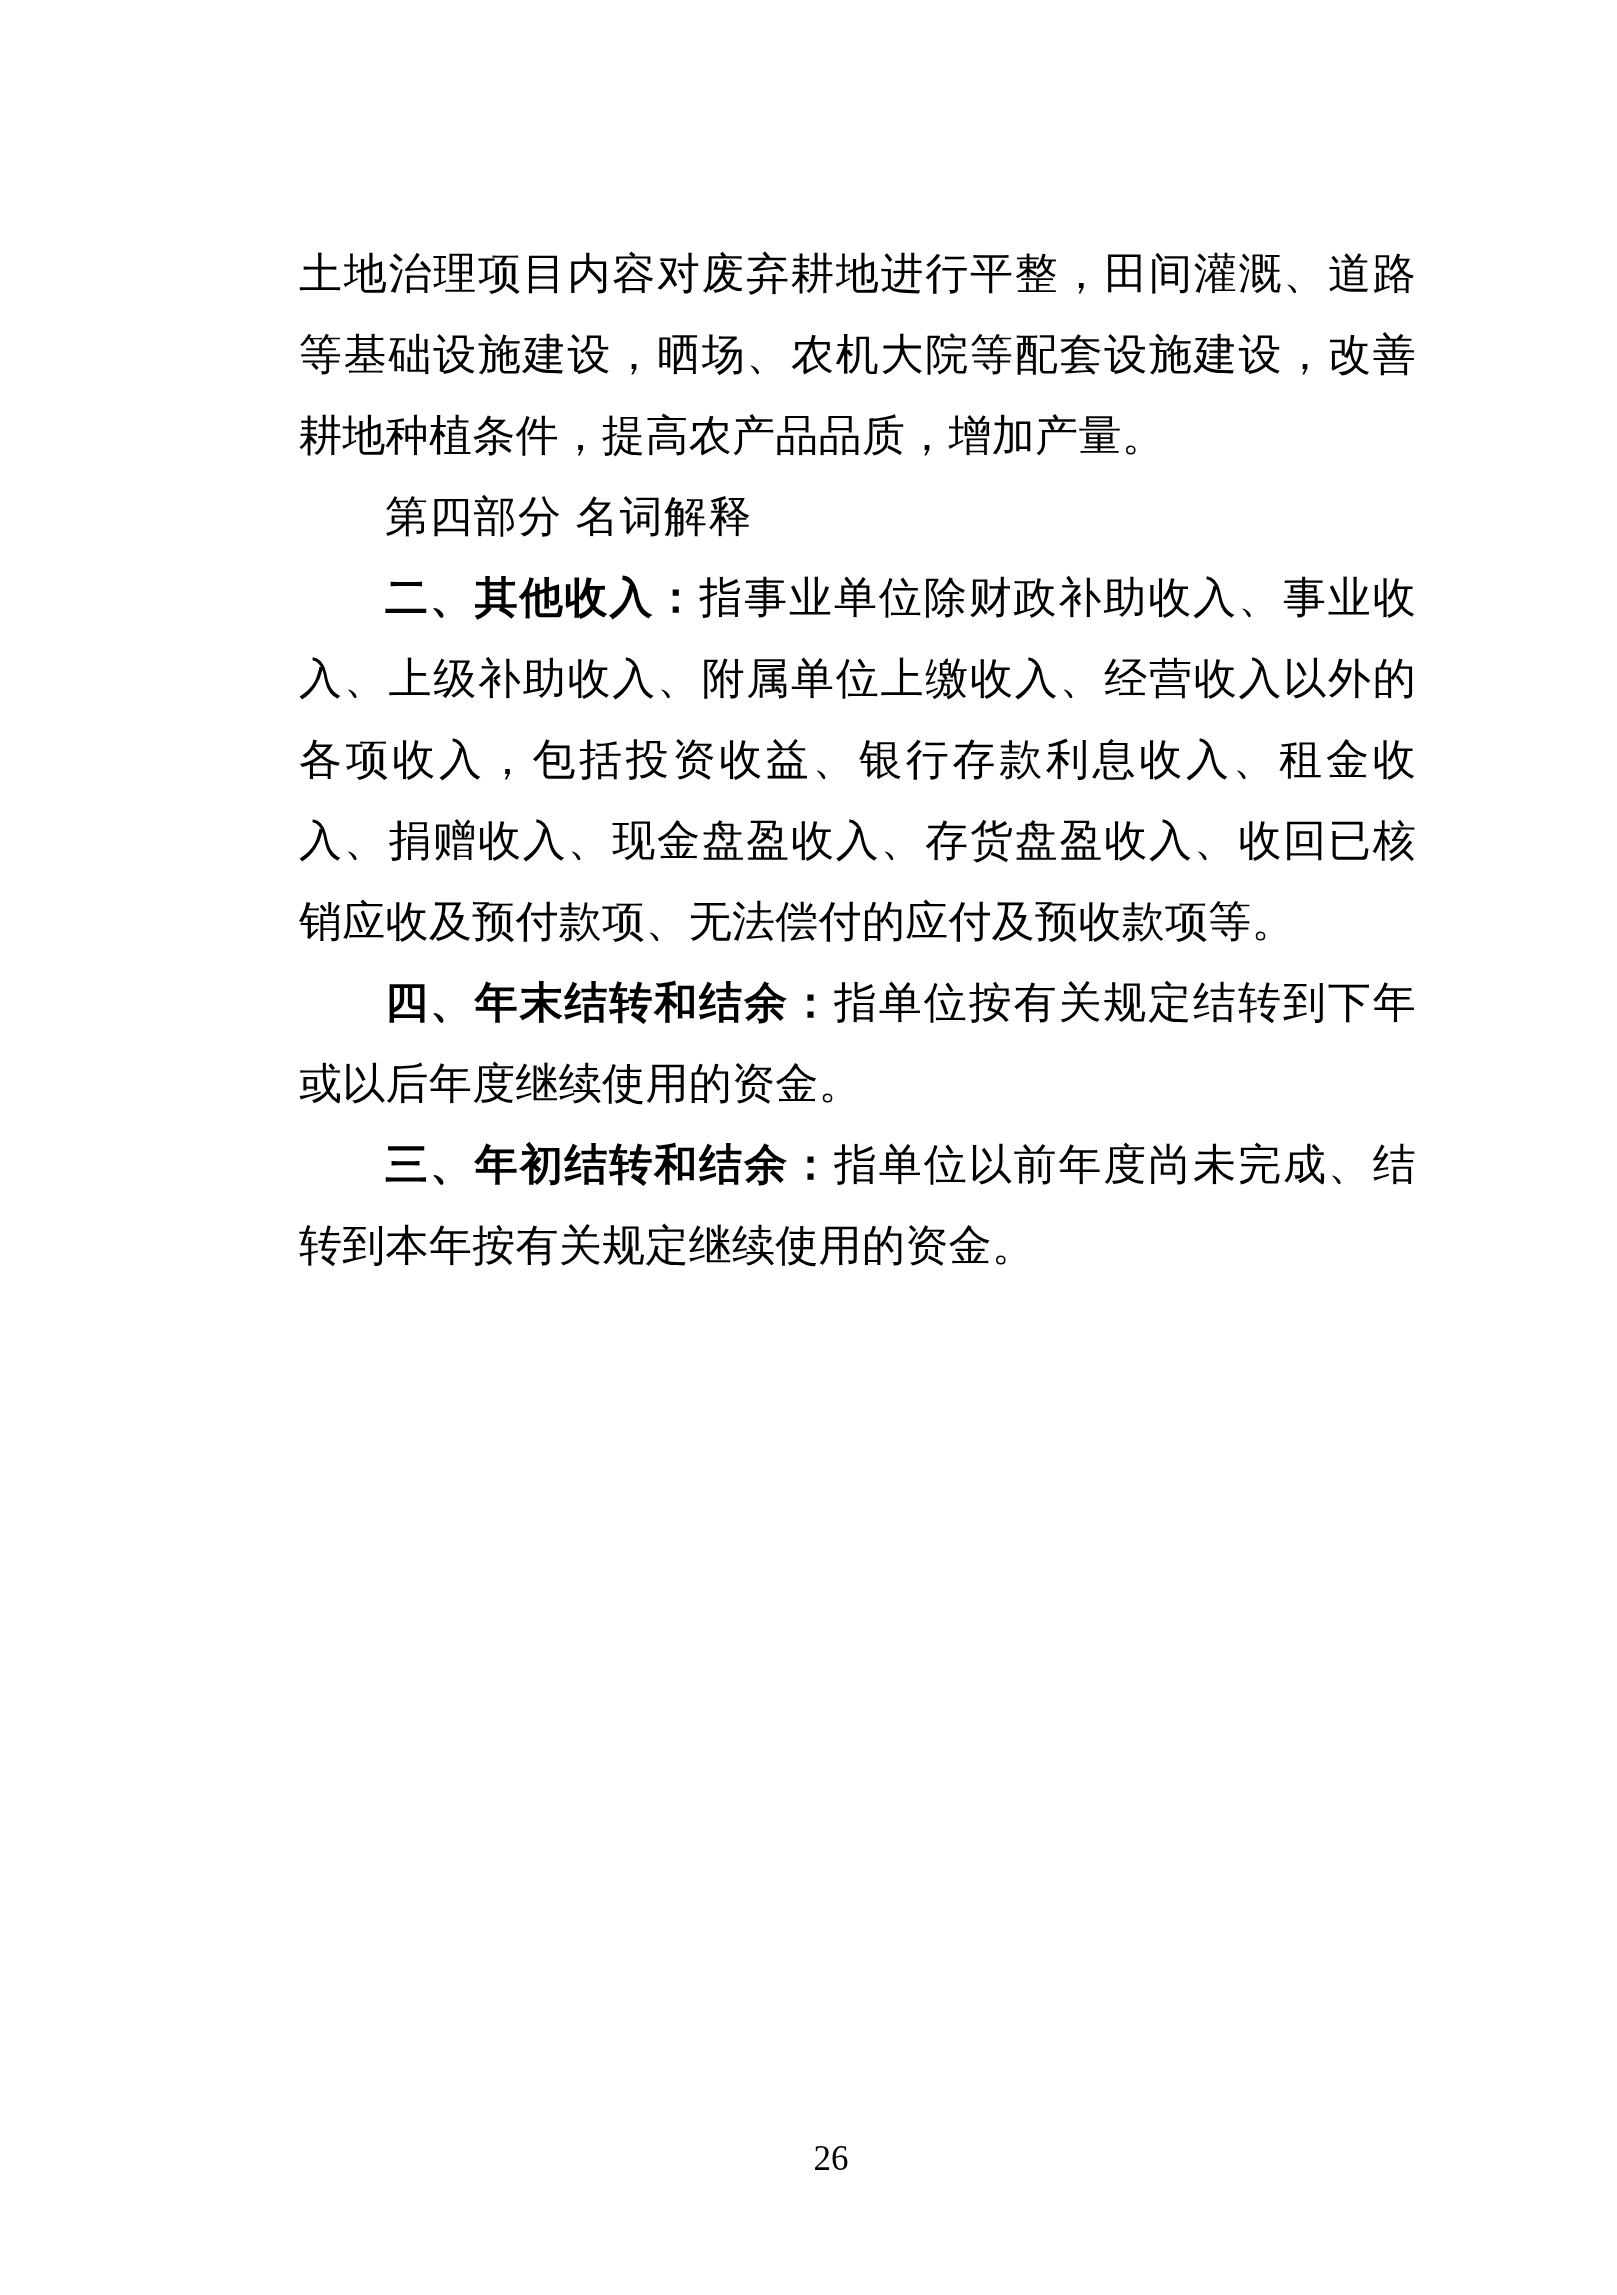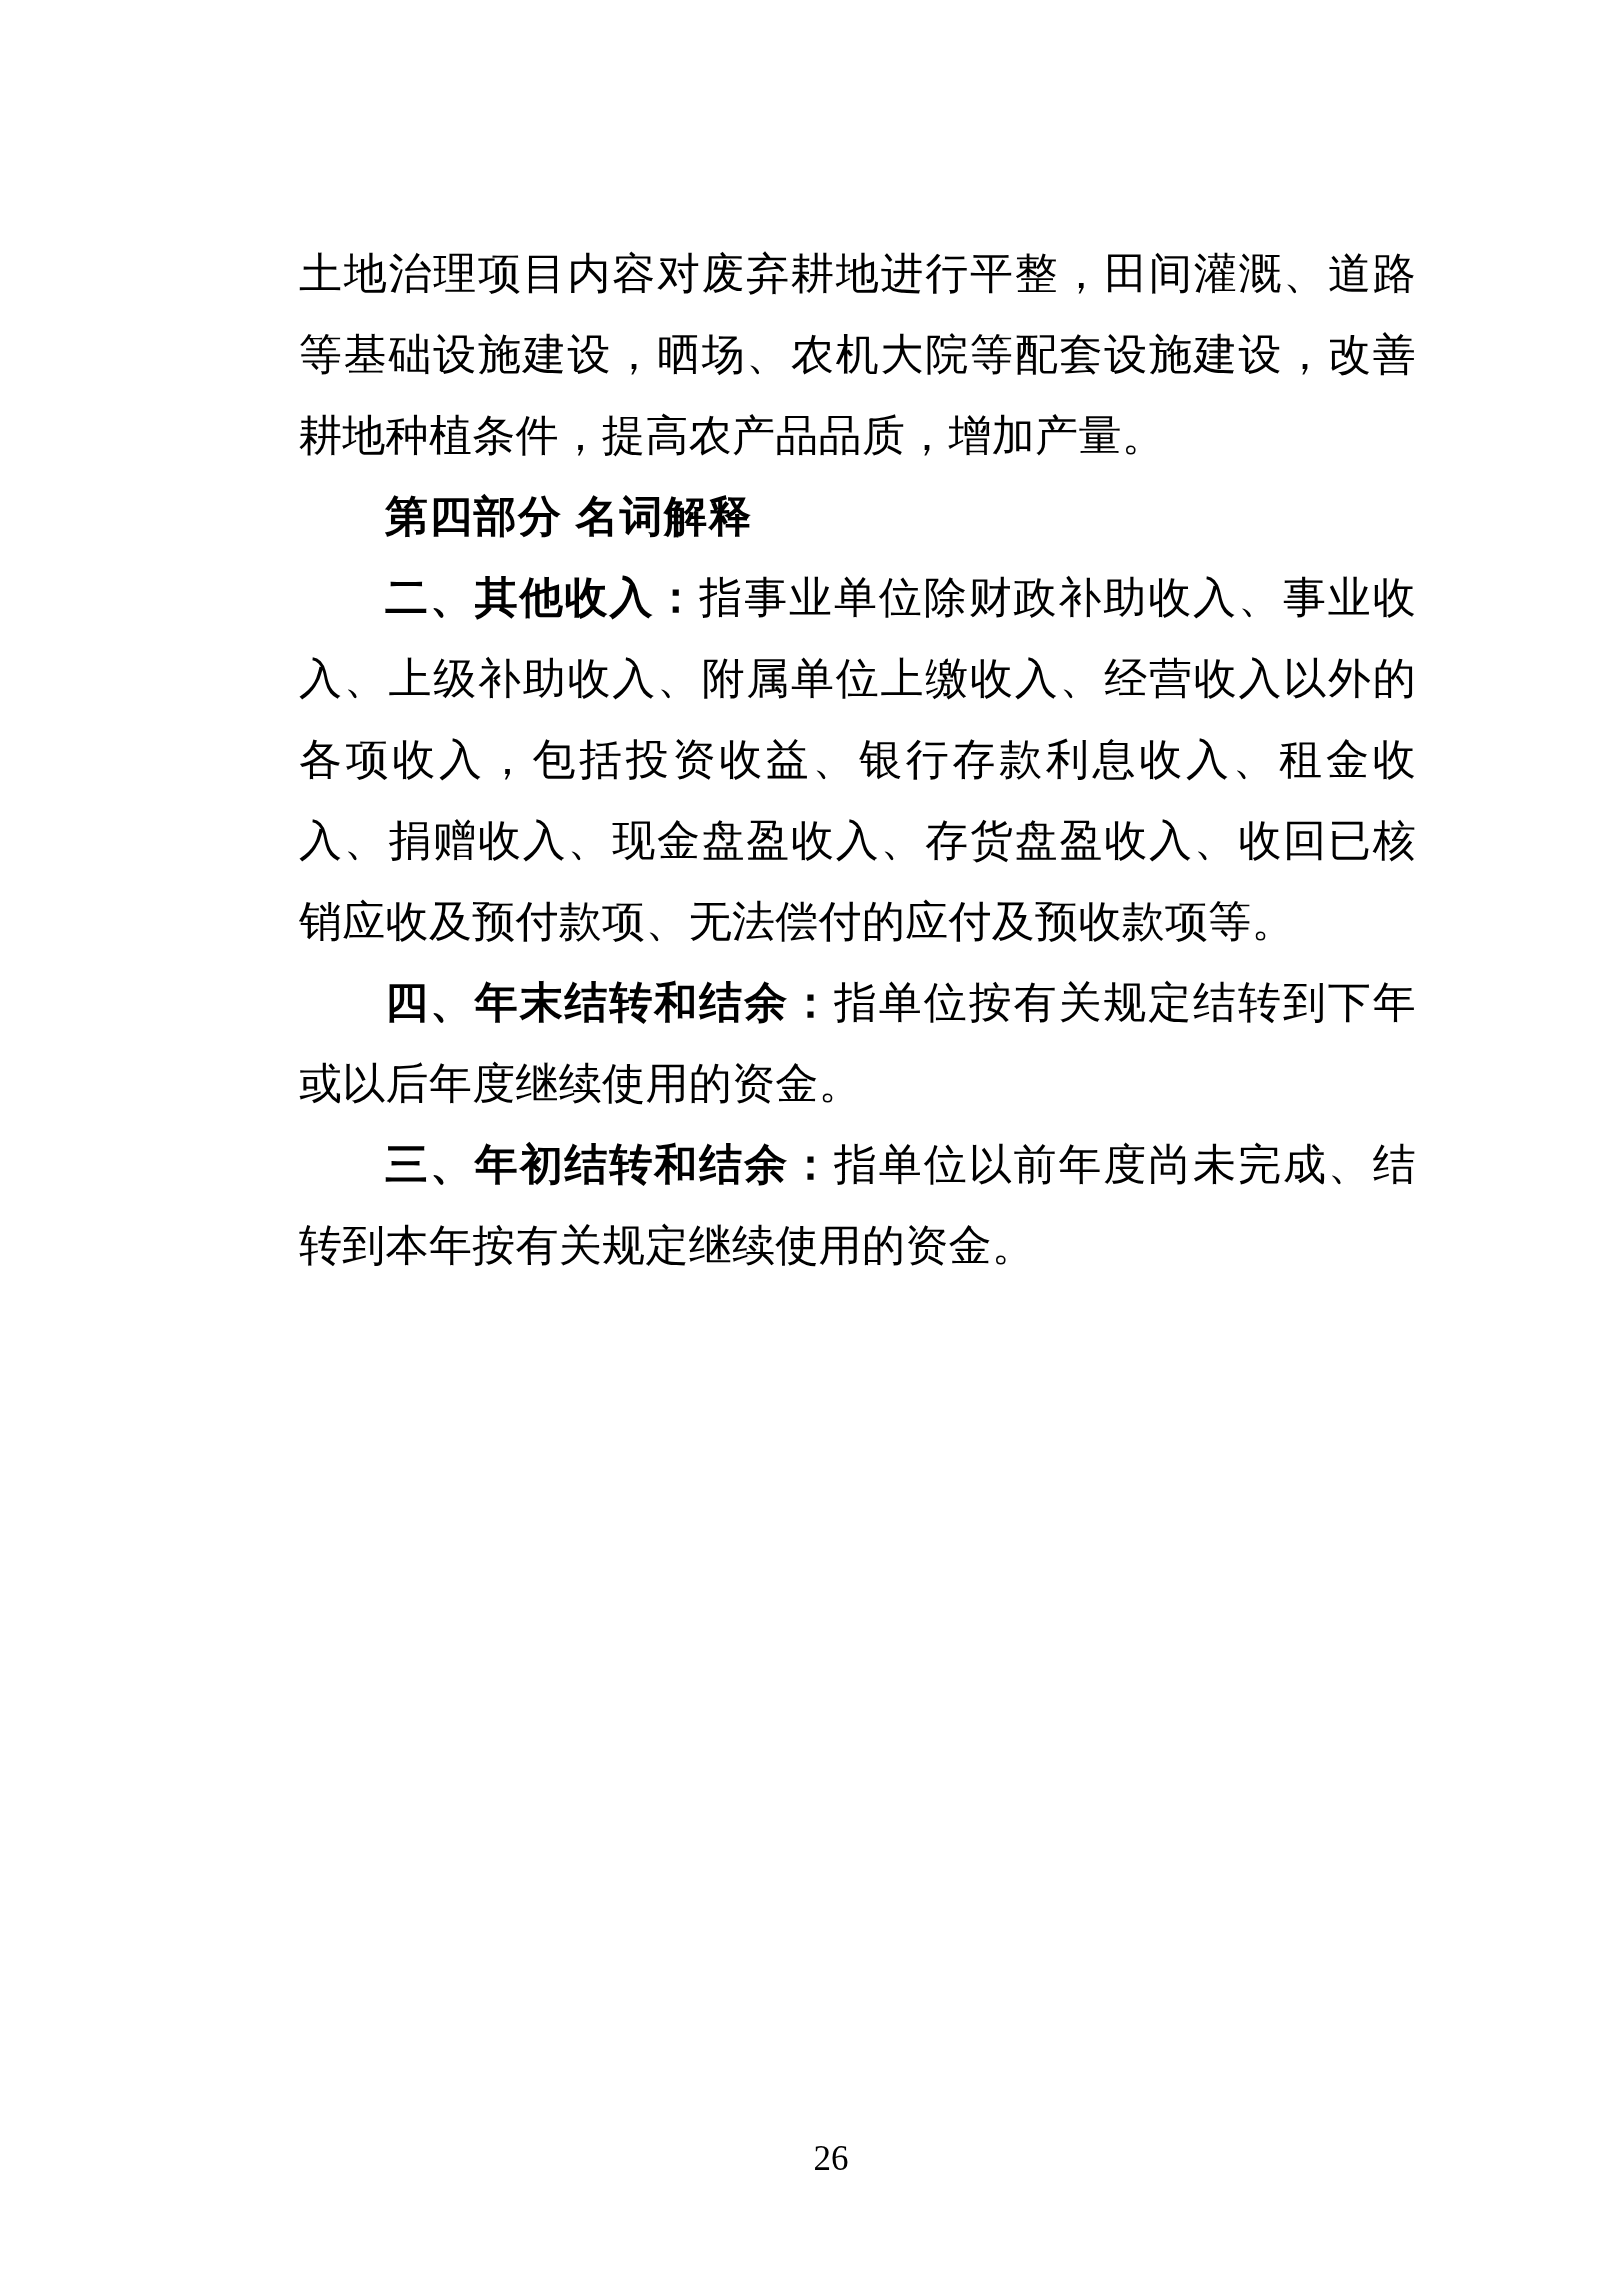--- a/index.html
+++ b/index.html
@@ -34,21 +34,21 @@
     padding: 0;
     text-indent: 2em;
   }
   .content p.no-indent {
     text-indent: 0;
   }
   .bold-run {
     font-weight: 700;
   }
   .heading-run {
-    font-weight: 700;
+    font-weight: 400;
     font-family: "Liberation Sans", "DejaVu Sans", sans-serif;
     letter-spacing: 1.3px;
   }
   .page-number {
     position: absolute;
     top: 2137px;
     left: 263px;
     width: 1136px;
     text-align: center;
     font-size: 35px;

